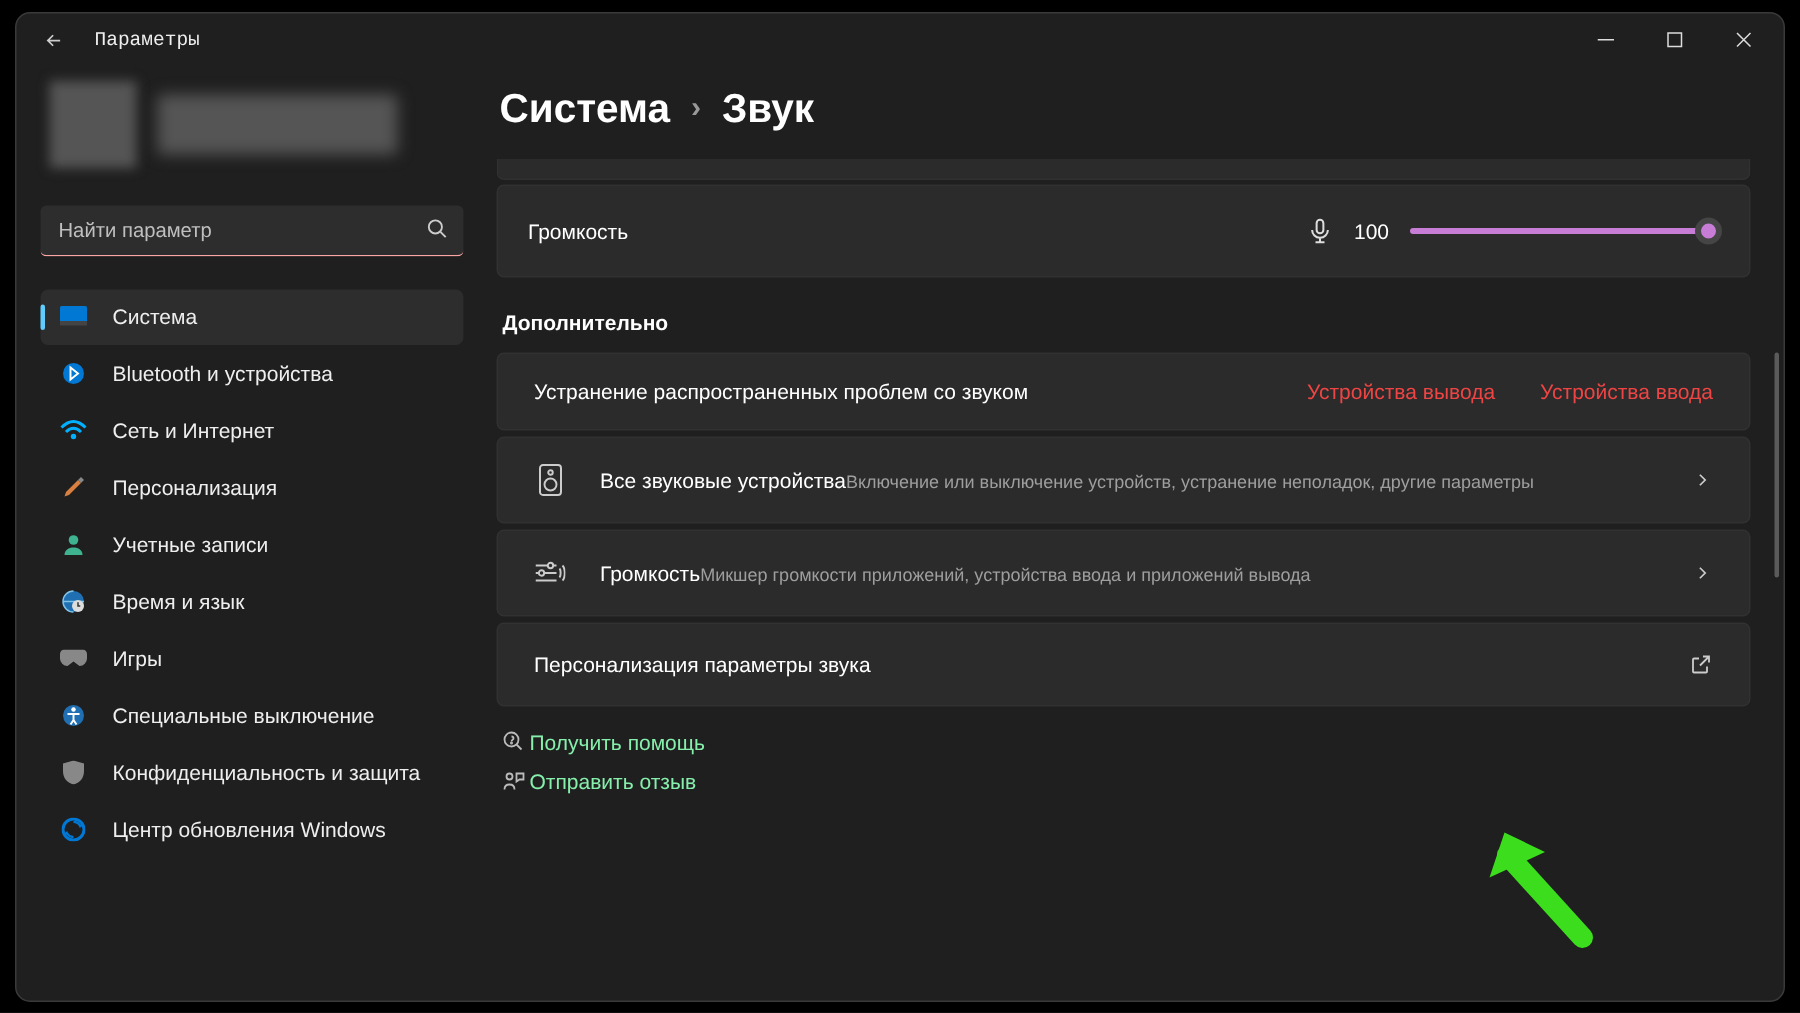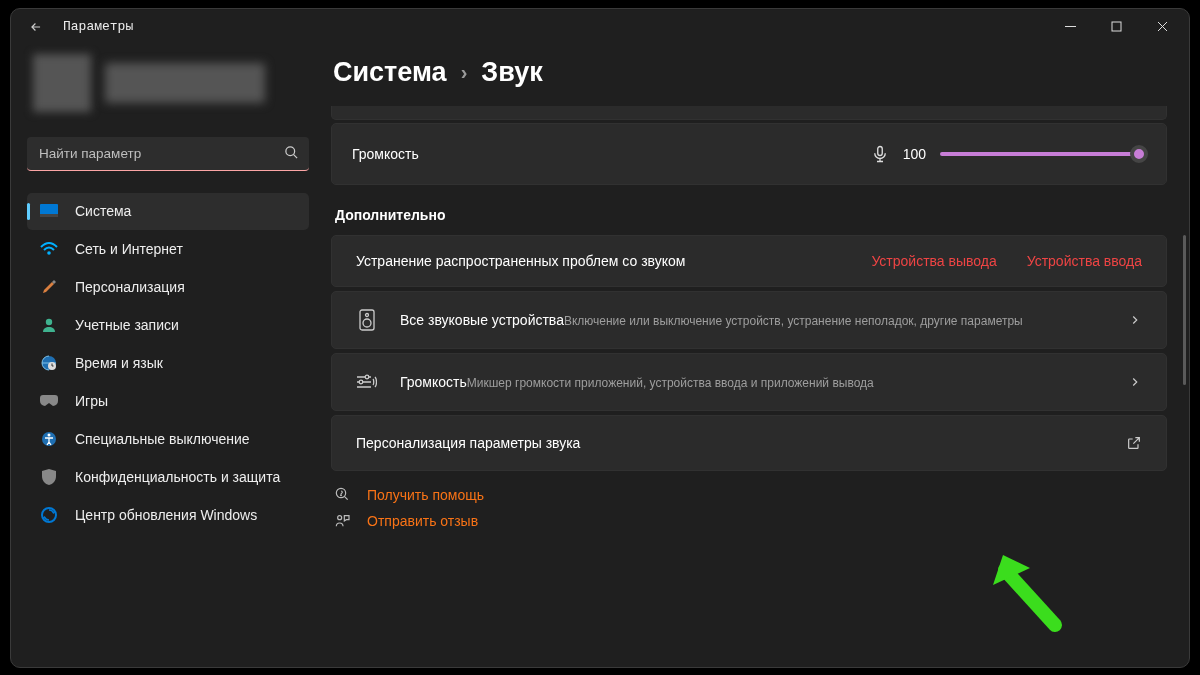--- a/index.html
+++ b/index.html
@@ -37,21 +37,21 @@
 .section-title { font-size: 14px; font-weight:700; margin: 22px 0 12px 4px;}
 .sub-row { background:#2b2b2b; border-radius:5px; padding: 14px 24px; display:flex; align-items:center; margin-bottom: 4px; border:1px solid #313131; cursor:pointer; min-height:58px;}
 .sub-row .rico { width:22px; margin-right: 22px; color:#ccc; display:flex; align-items:center; justify-content:center;}
 .sub-row .texts { display:flex; flex-direction:row; }
 .sub-row .t-main { font-size: 14px; }
 .sub-row .t-sub { font-size: 12px; color:#9e9e9e; margin-top:2px;}
 .sub-row .chev { margin-left:auto; color:#ccc; }
 .trouble-links { margin-left:auto; display:flex; gap: 30px; }
 .trouble-links span { color:#ef4444; font-size:14px; cursor:pointer;}
 .help-links { margin-top: 16px; display:flex; flex-direction:column; gap: 10px; padding-left: 4px;}
-.help-link { display:flex; align-items:center; gap: 14px; font-size: 14px; color:#f97316; cursor:pointer;}
+.help-link { display:flex; align-items:center; font-size: 14px; color:#86efac; cursor:pointer;}
 .help-link .hico { color:#bbb; width:18px; display:flex; align-items:center;}
 .scrollbar { position:absolute; right:3px; top:190px; width:3px; height:150px; background:#5a5a5a; border-radius:2px;}
 .arrow-annotation { position:absolute; left: 664px; top: 500px; pointer-events:none; }
 svg { display:block;}
 </style>
 </head>
 <body>
 
 <div class="window">
   <div class="titlebar">
@@ -100,20 +100,29 @@
           <span class="nico">
               <svg width="18" height="14" viewBox="0 0 18 14">
                 <rect x="0" y="0" width="18" height="12" rx="1" fill="#0078d4"></rect>
                 <rect x="0" y="10" width="18" height="3" fill="#444"></rect>
               </svg>
             </span>
           <span>Система</span>
         </div>
         <div class="nav-item">
           <span class="nico">
+              <svg width="14" height="16" viewBox="0 0 14 16">
+                <circle cx="7" cy="8" r="7" fill="#0078d4"></circle>
+                <path d="M5 4l5 4-5 4V4l5 4-5 4" stroke="#fff" stroke-width="1.3" fill="none"></path>
+              </svg>
+            </span>
+          <span>Bluetooth и устройства</span>
+        </div>
+        <div class="nav-item">
+          <span class="nico">
               <svg width="18" height="14" viewBox="0 0 18 14">
                 <path d="M1 5 Q9 -3 17 5" stroke="#00b0ff" stroke-width="2" fill="none"></path>
                 <path d="M4 8 Q9 3 14 8" stroke="#00b0ff" stroke-width="2" fill="none"></path>
                 <circle cx="9" cy="11" r="1.8" fill="#00b0ff"></circle>
               </svg>
             </span>
           <span>Сеть и Интернет</span>
         </div>
         <div class="nav-item">
           <span class="nico">

